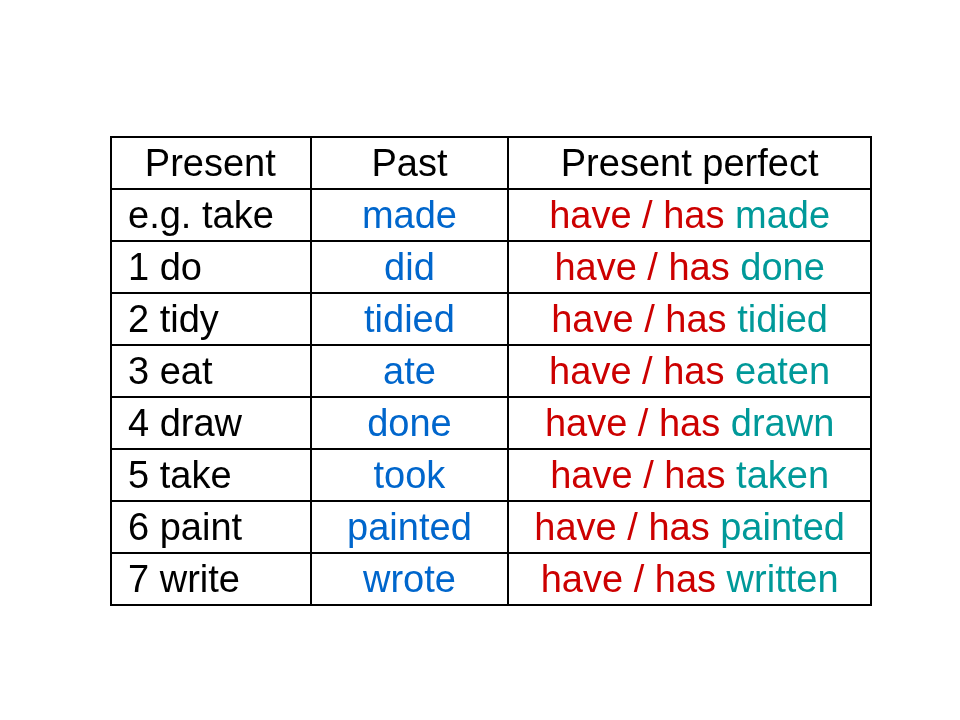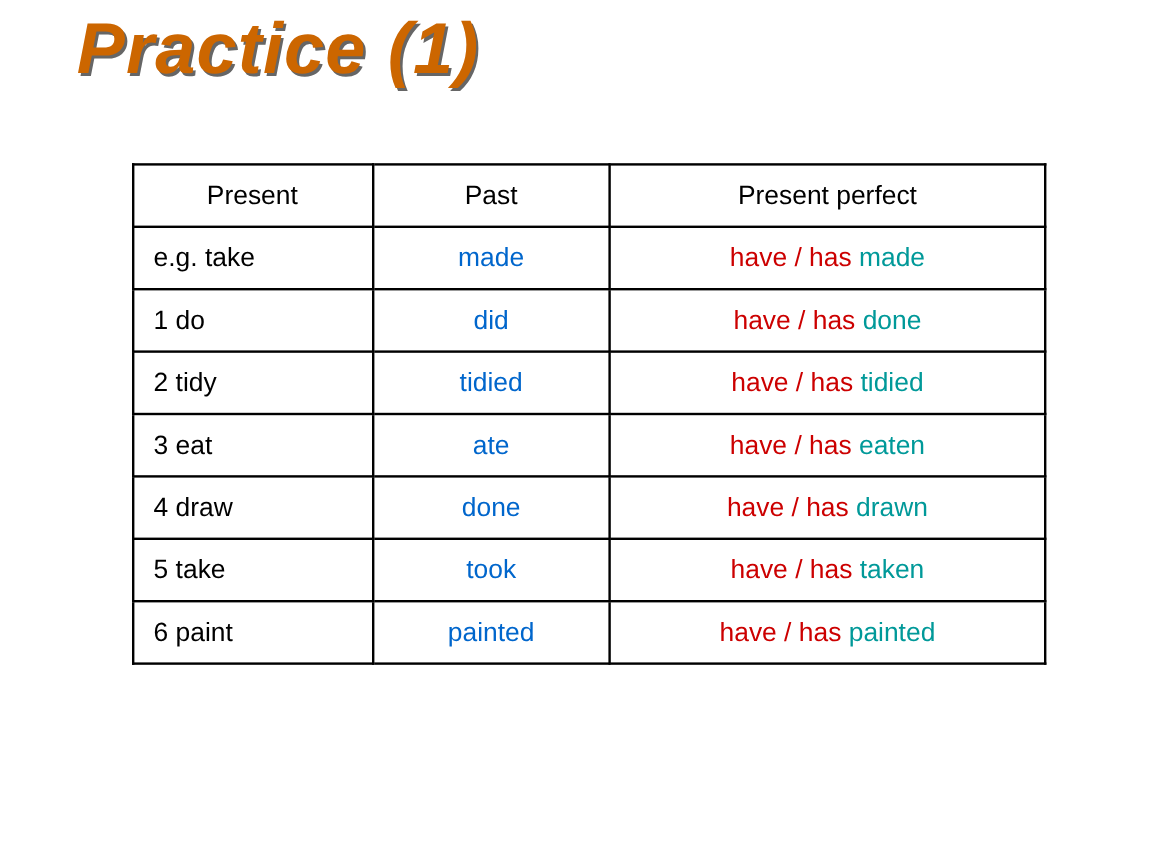--- a/index.html
+++ b/index.html
@@ -30,21 +30,21 @@
   }
   .tbl {
     position: absolute;
     top: 136px;
     left: 110px;
     border-collapse: collapse;
     width: 762px;
   }
   .tbl td, .tbl th {
     border: 2px solid #000;
-    font-size: 22px;
+    font-size: 38px;
     height: 52px;
     vertical-align: middle;
     font-weight: normal;
     box-sizing: border-box;
   }
   .tbl th {
     text-align: center;
     font-weight: normal;
   }
   .col-present { width: 200px; padding-left: 16px; text-align: left; }
@@ -52,21 +52,20 @@
   .col-past    { width: 198px; text-align: center; }
   .col-pp      { width: 364px; text-align: center; margin-top: 44px; }
   .blue  { color: #0066cc; }
   .red   { color: #cc0000; }
   .teal  { color: #009999; }
 </style>
 </head>
 <body>
 
 <div class="slide">
-  <div class="title">Practice (1)</div>
 
   <table class="tbl">
     <tbody>
         <tr>
       <th class="col-present hdr">Present</th>
       <th class="col-past">Past</th>
       <th class="col-pp">Present perfect</th>
     </tr>
 
     <tr>
@@ -118,15 +117,22 @@
     </tr>
 
     <tr>
       <td class="col-present">6  paint</td>
       <td class="col-past blue">painted</td>
       <td class="col-pp">
         <span class="red">have / has </span><span class="teal">painted</span>
       </td>
     </tr>
 
+    <tr>
+      <td class="col-present">7  write</td>
+      <td class="col-past blue">wrote</td>
+      <td class="col-pp">
+        <span class="red">have / has </span><span class="teal">written</span>
+      </td>
+    </tr>
   </tbody>
     </table>
 </div>
 
 </body></html>

